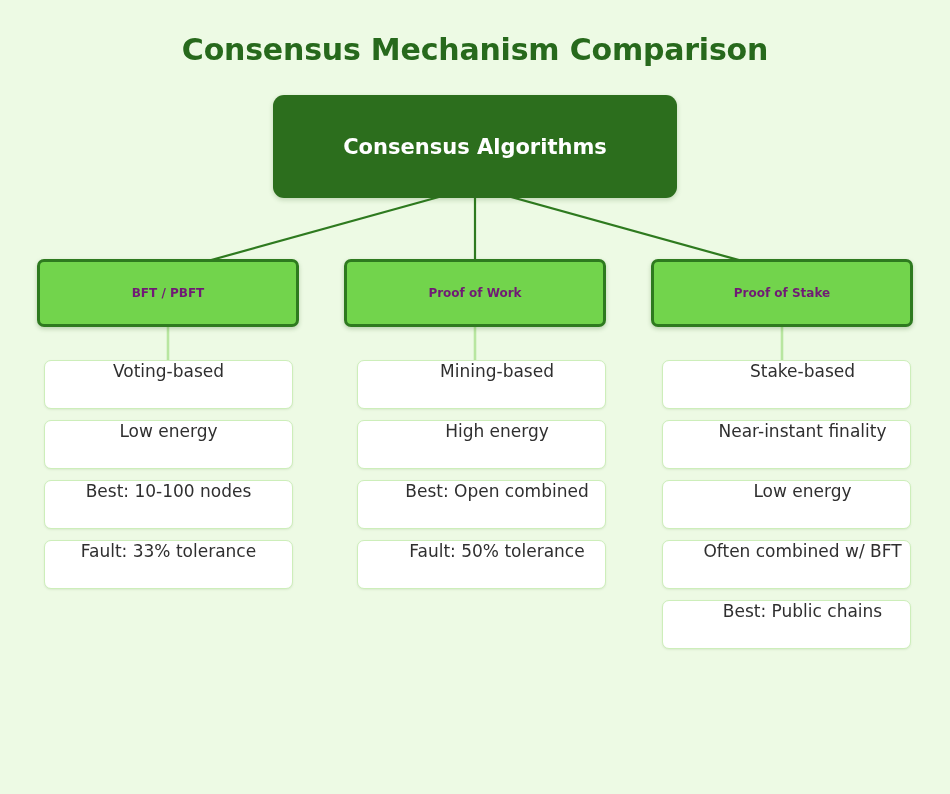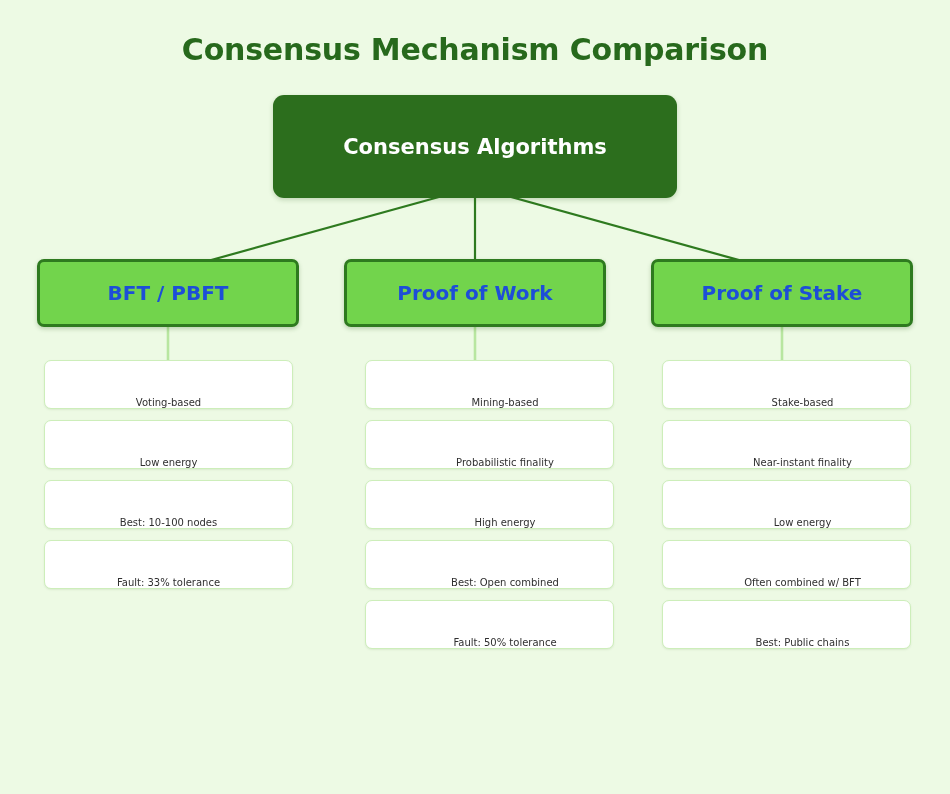--- a/index.html
+++ b/index.html
@@ -77,46 +77,46 @@
 
   .branch-node {
     width: 262px;
     height: 68px;
     background: #72d44c;
     border: 3px solid #2e7a1f;
     border-radius: 7px;
     display: flex;
     align-items: center;
     justify-content: center;
-    color: #1d4ed8;
-    font-size: 20px;
+    color: #701a75;
+    font-size: 12px;
     font-weight: bold;
     box-shadow: 0 2px 4px rgba(40,90,25,0.25);
   }
 
   .leaf-list {
     margin-top: 33px;
   }
 
   .leaf-card {
     width: 249px;
     height: 49px;
     background: #ffffff;
     border: 1px solid #cdeeba;
     border-radius: 7px;
     display: flex;
-    align-items: flex-end;
+    align-items: flex-start;
     justify-content: center;
     color: #2f2f2f;
-    font-size: 10px;
+    font-size: 17px;
     margin-bottom: 11px;
     box-shadow: 0 1px 2px rgba(90,130,70,0.13);
   }
   #col-0 .leaf-card { margin-left: 7px; }
-  #col-1 .leaf-card { margin-left: 21px; padding-left: 31px; }
+  #col-1 .leaf-card { margin-left: 13px; padding-left: 31px; }
   #col-2 .leaf-card { margin-left: 11px; padding-left: 32px; }
 </style>
 </head>
 <body>
 
 <div id="canvas">
 
   <svg id="connectors" viewBox="0 0 950 794" xmlns="http://www.w3.org/2000/svg">
 
     <line x1="475" y1="187" x2="168" y2="272" stroke="#2e7a1f" stroke-width="2.2"></line>
@@ -158,23 +158,20 @@
 
   <div class="column" id="col-1">
     <div class="branch-node">
       <span>Proof of Work</span>
     </div>
     <div class="leaf-list">
       <div class="leaf-card">
         <span>Mining-based</span>
       </div>
       <div class="leaf-card">
-        <span>Probabilistic finality</span>
-      </div>
-      <div class="leaf-card">
         <span>High energy</span>
       </div>
       <div class="leaf-card">
         <span>Best: Open combined</span>
       </div>
       <div class="leaf-card">
         <span>Fault: 50% tolerance</span>
       </div>
     </div>
   </div>

